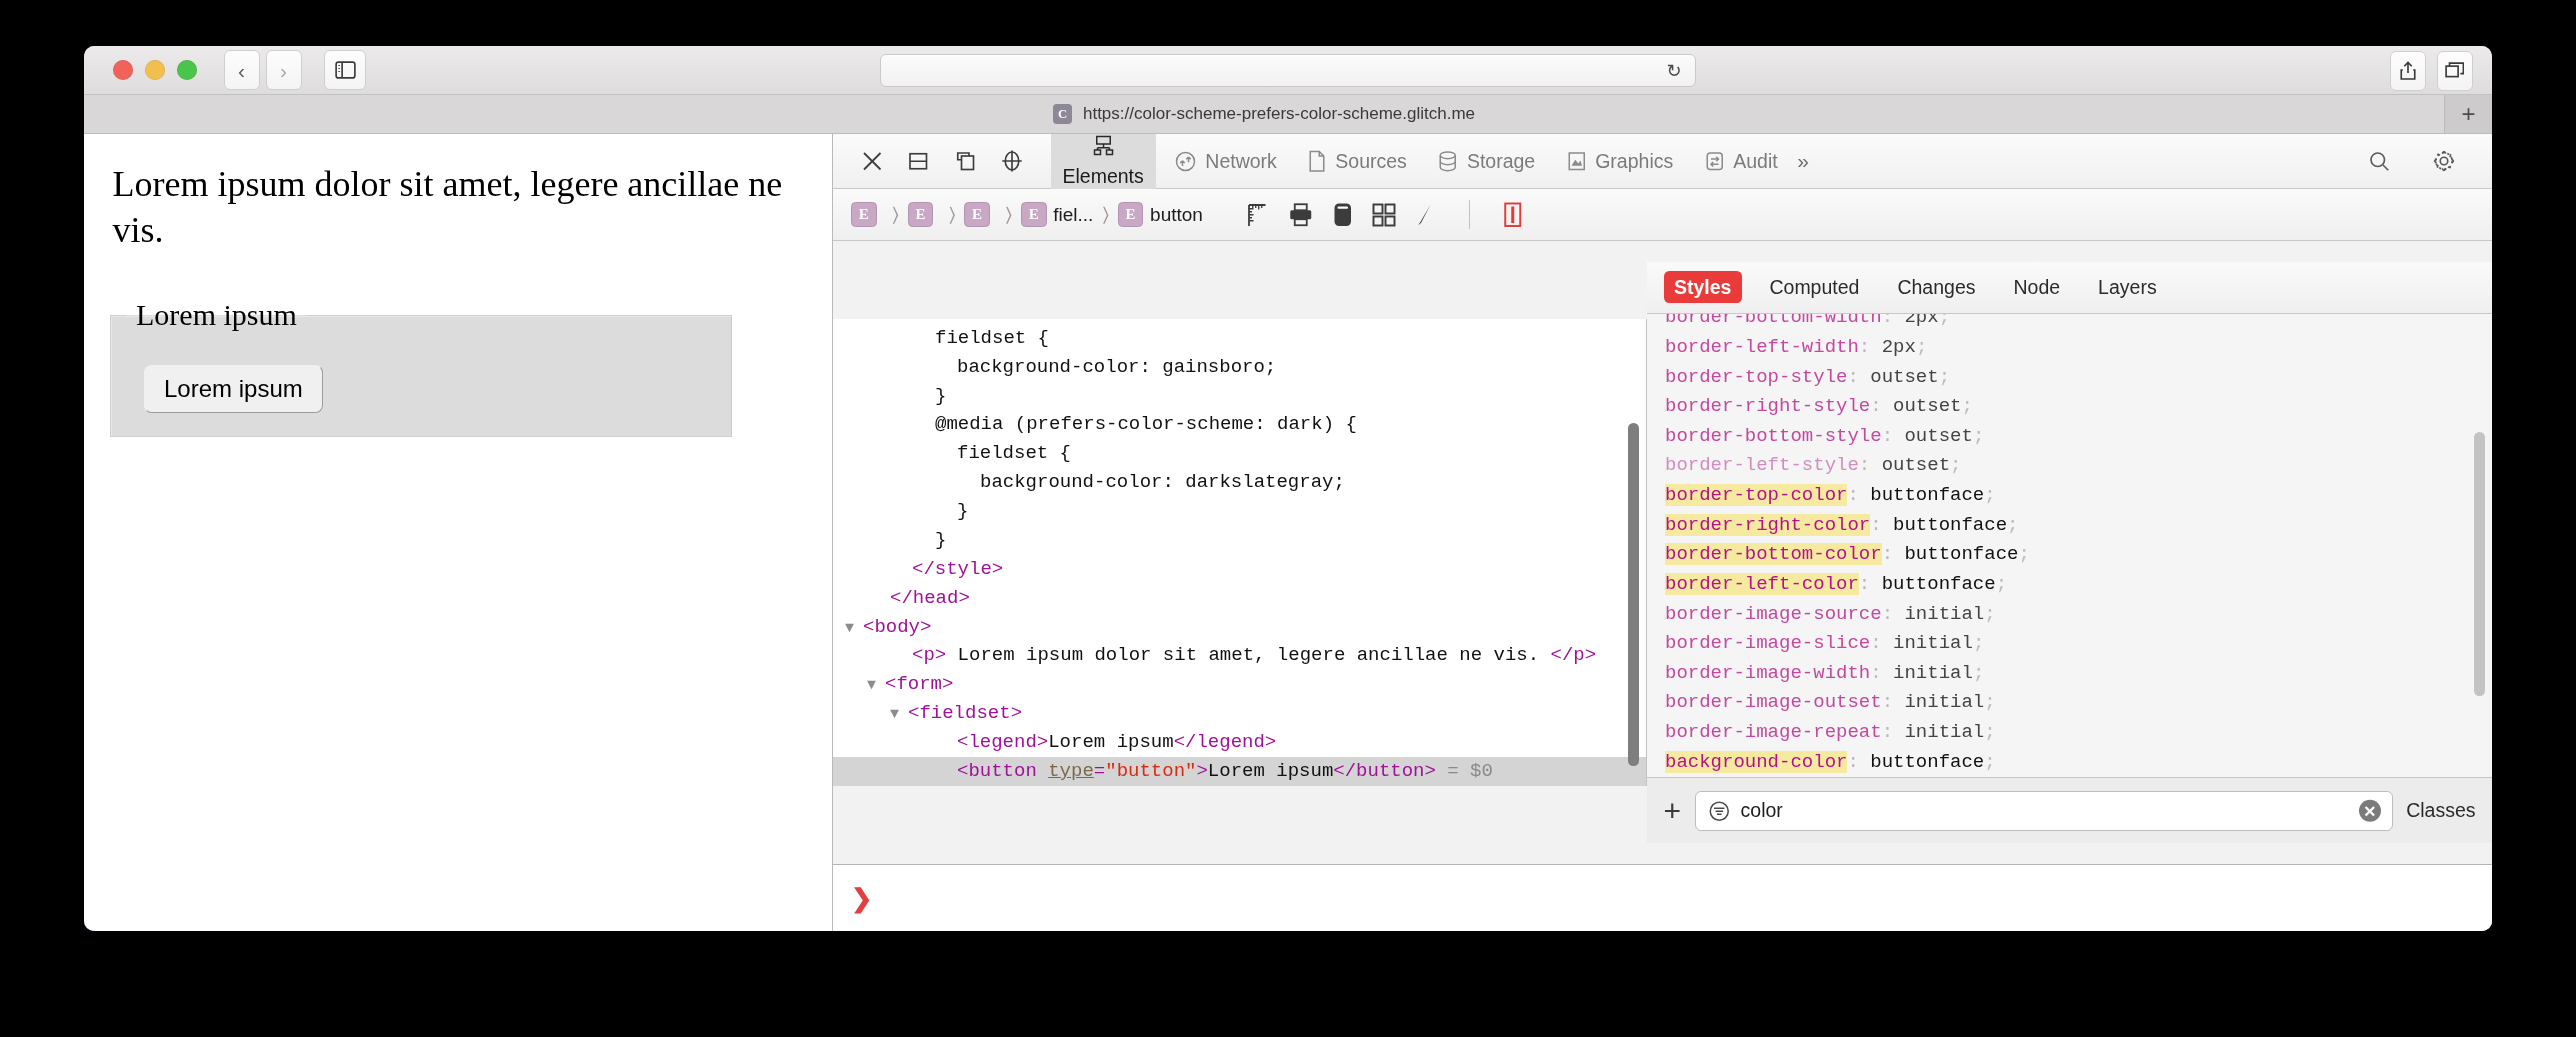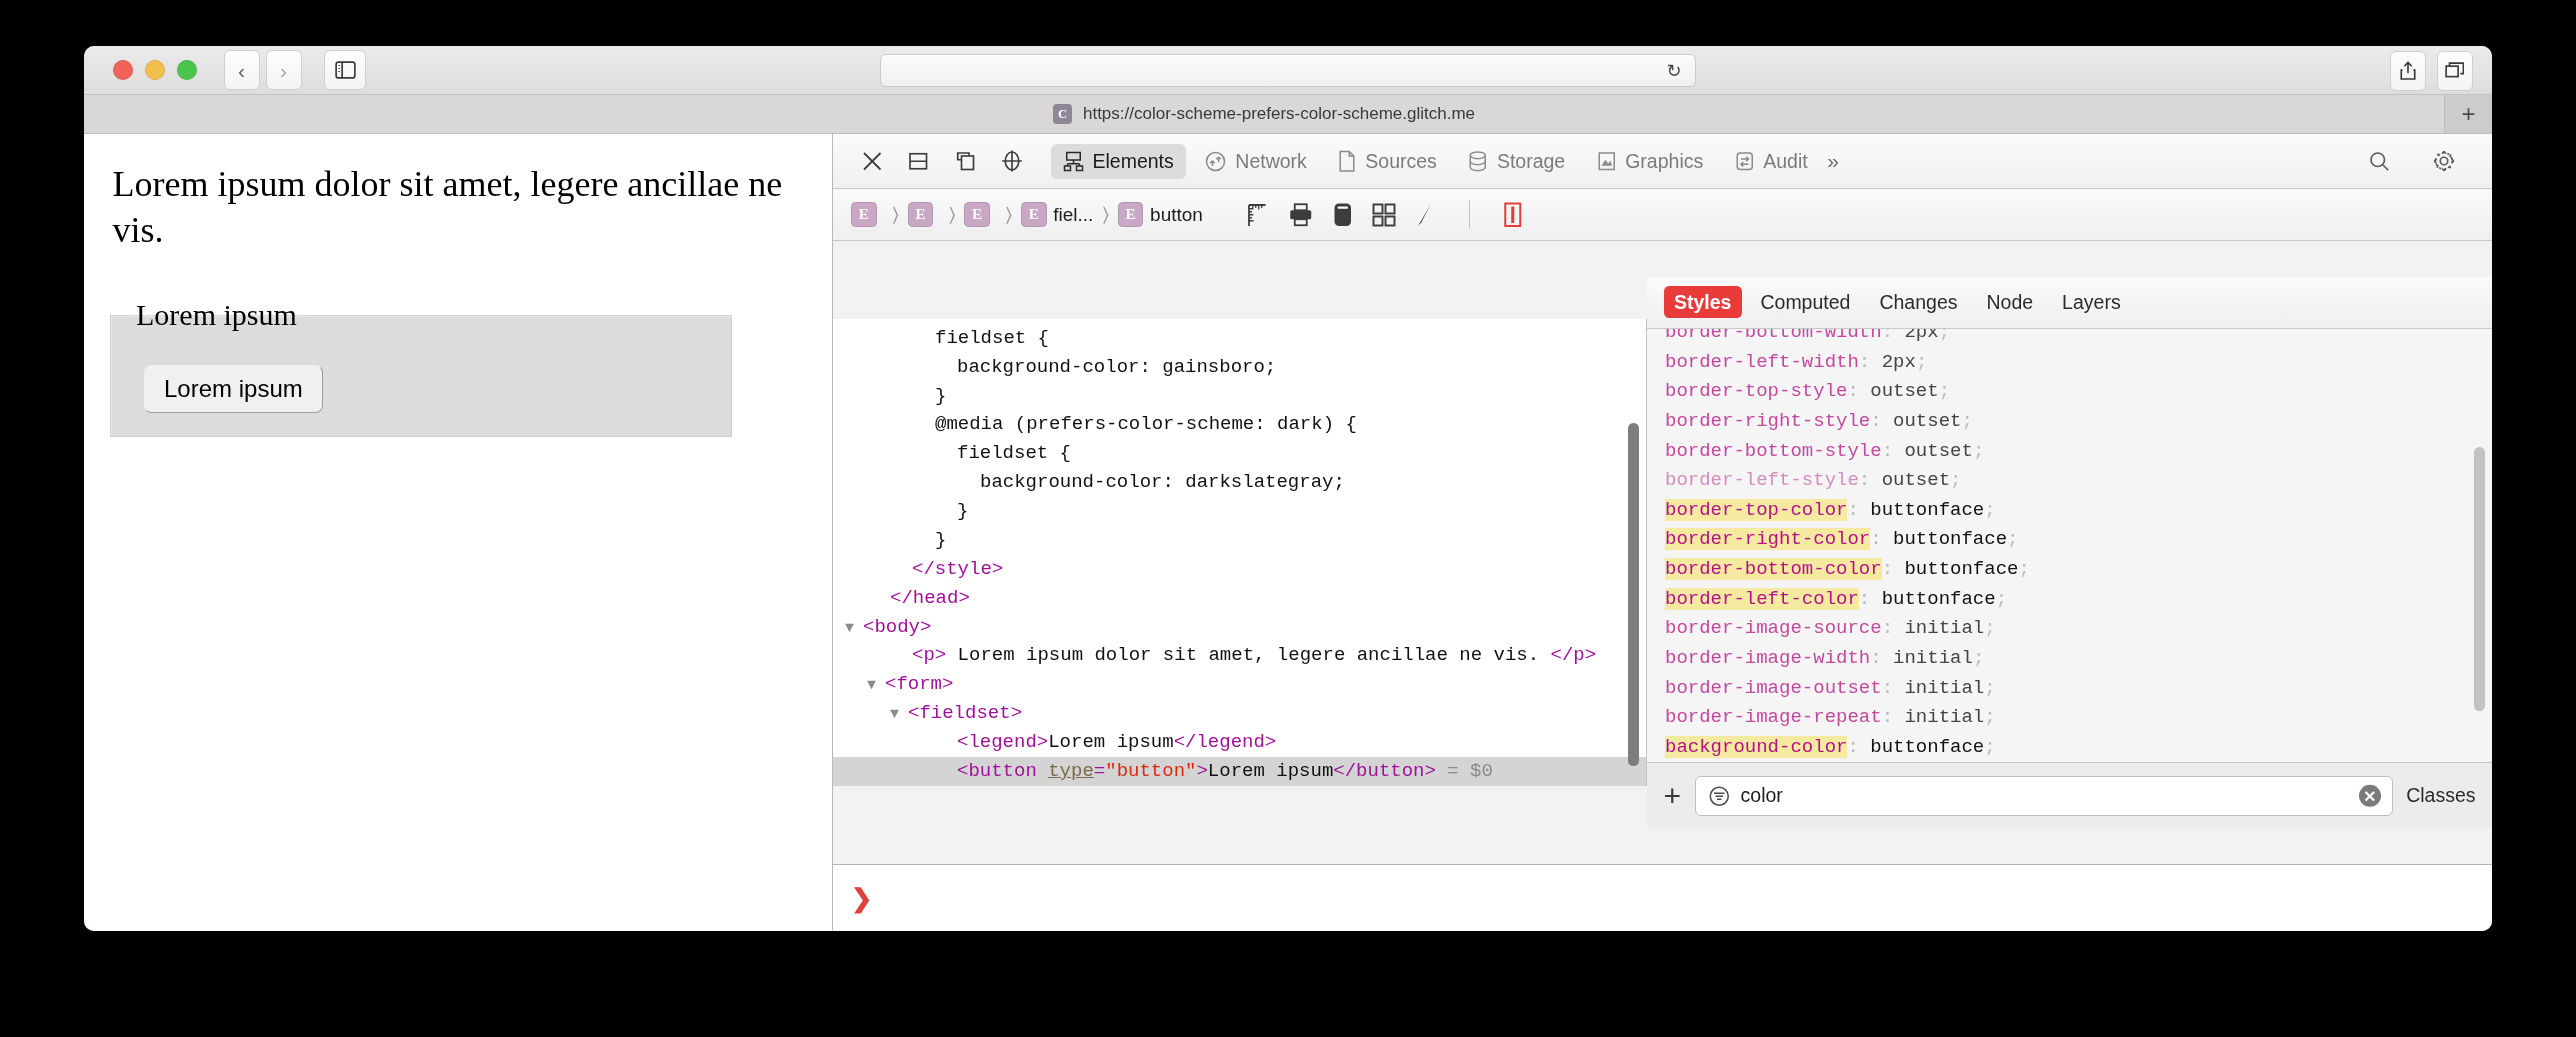--- a/index.html
+++ b/index.html
@@ -178,21 +178,21 @@
   .dt-sep { width: 13.5px; }
   .dt-tab {
     display: flex; align-items: center; gap: 9px;
     padding: 6px 12px;
     border-radius: 6px;
     font-size: 19.5px;
     color: #7b7b7b;
     margin-right: 7.5px;
     white-space: nowrap;
   }
-  .dt-tab.active { background: #dcdcdc; color: #1a1a1a; }
+  .dt-tab.active { background: #dcdcdc; color: #1a1a1a; flex-direction: column; }
   .dt-tab .ti { display: flex; align-items: center; color: inherit; }
   .dt-right { margin-left: auto; display: flex; align-items: center; gap: 18px; padding-right: 4.5px;}
   .chev2 { font-size: 21px; color: #6d6d6d; }
 
   
   .crumbbar {
     height: 52px; flex: 0 0 52px;
     background: linear-gradient(#fafafa,#efefef);
     border-bottom: 0.7px solid #c8c8c8;
     display: flex; align-items: center;
@@ -255,21 +255,21 @@
     width: 845px;
     background: #f5f5f5;
     display: flex; flex-direction: column;
     min-height: 0;
   }
   .styles-tabs {
     height: 52px; flex: 0 0 52px;
     background: linear-gradient(#fafafa,#efefef);
     border-bottom: 0.7px solid #c8c8c8;
     display: flex; align-items: center;
-    padding: 0 16.5px; gap: 8px;
+    padding: 0 16.5px; gap: 17px;
   }
   .stab {
     font-size: 19.5px; color: #2b2b2b;
     padding: 4.5px 10.5px; border-radius: 5.2px;
     white-space: nowrap;
   }
   .stab.active { background: #ea3b3b; color: #fff; font-weight: bold; }
 
   .props {
     flex: 1 1 auto;
@@ -640,20 +640,21 @@
                   <div class="prop"><span class="pname">border-left-width</span><span class="pcolon">: </span><span class="pval">2px</span><span class="psemi">;</span></div>
                   <div class="prop"><span class="pname">border-top-style</span><span class="pcolon">: </span><span class="pval">outset</span><span class="psemi">;</span></div>
                   <div class="prop"><span class="pname">border-right-style</span><span class="pcolon">: </span><span class="pval">outset</span><span class="psemi">;</span></div>
                   <div class="prop"><span class="pname">border-bottom-style</span><span class="pcolon">: </span><span class="pval">outset</span><span class="psemi">;</span></div>
                   <div class="prop"><span class="pname dimmed">border-left-style</span><span class="pcolon">: </span><span class="pval">outset</span><span class="psemi">;</span></div>
                   <div class="prop"><span class="pname hl">border-top-color</span><span class="pcolon">: </span><span class="pval strong">buttonface</span><span class="psemi">;</span></div>
                   <div class="prop"><span class="pname hl">border-right-color</span><span class="pcolon">: </span><span class="pval strong">buttonface</span><span class="psemi">;</span></div>
                   <div class="prop"><span class="pname hl">border-bottom-color</span><span class="pcolon">: </span><span class="pval strong">buttonface</span><span class="psemi">;</span></div>
                   <div class="prop"><span class="pname hl">border-left-color</span><span class="pcolon">: </span><span class="pval strong">buttonface</span><span class="psemi">;</span></div>
                   <div class="prop"><span class="pname">border-image-source</span><span class="pcolon">: </span><span class="pval">initial</span><span class="psemi">;</span></div>
+                  <div class="prop"><span class="pname">border-image-slice</span><span class="pcolon">: </span><span class="pval">initial</span><span class="psemi">;</span></div>
                   <div class="prop"><span class="pname">border-image-width</span><span class="pcolon">: </span><span class="pval">initial</span><span class="psemi">;</span></div>
                   <div class="prop"><span class="pname">border-image-outset</span><span class="pcolon">: </span><span class="pval">initial</span><span class="psemi">;</span></div>
                   <div class="prop"><span class="pname">border-image-repeat</span><span class="pcolon">: </span><span class="pval">initial</span><span class="psemi">;</span></div>
                   <div class="prop"><span class="pname hl">background-color</span><span class="pcolon">: </span><span class="pval strong">buttonface</span><span class="psemi">;</span></div>
                 </div>
               <div class="props-scroll">
                 <div class="props-thumb"></div>
               </div>
             </div>
 

